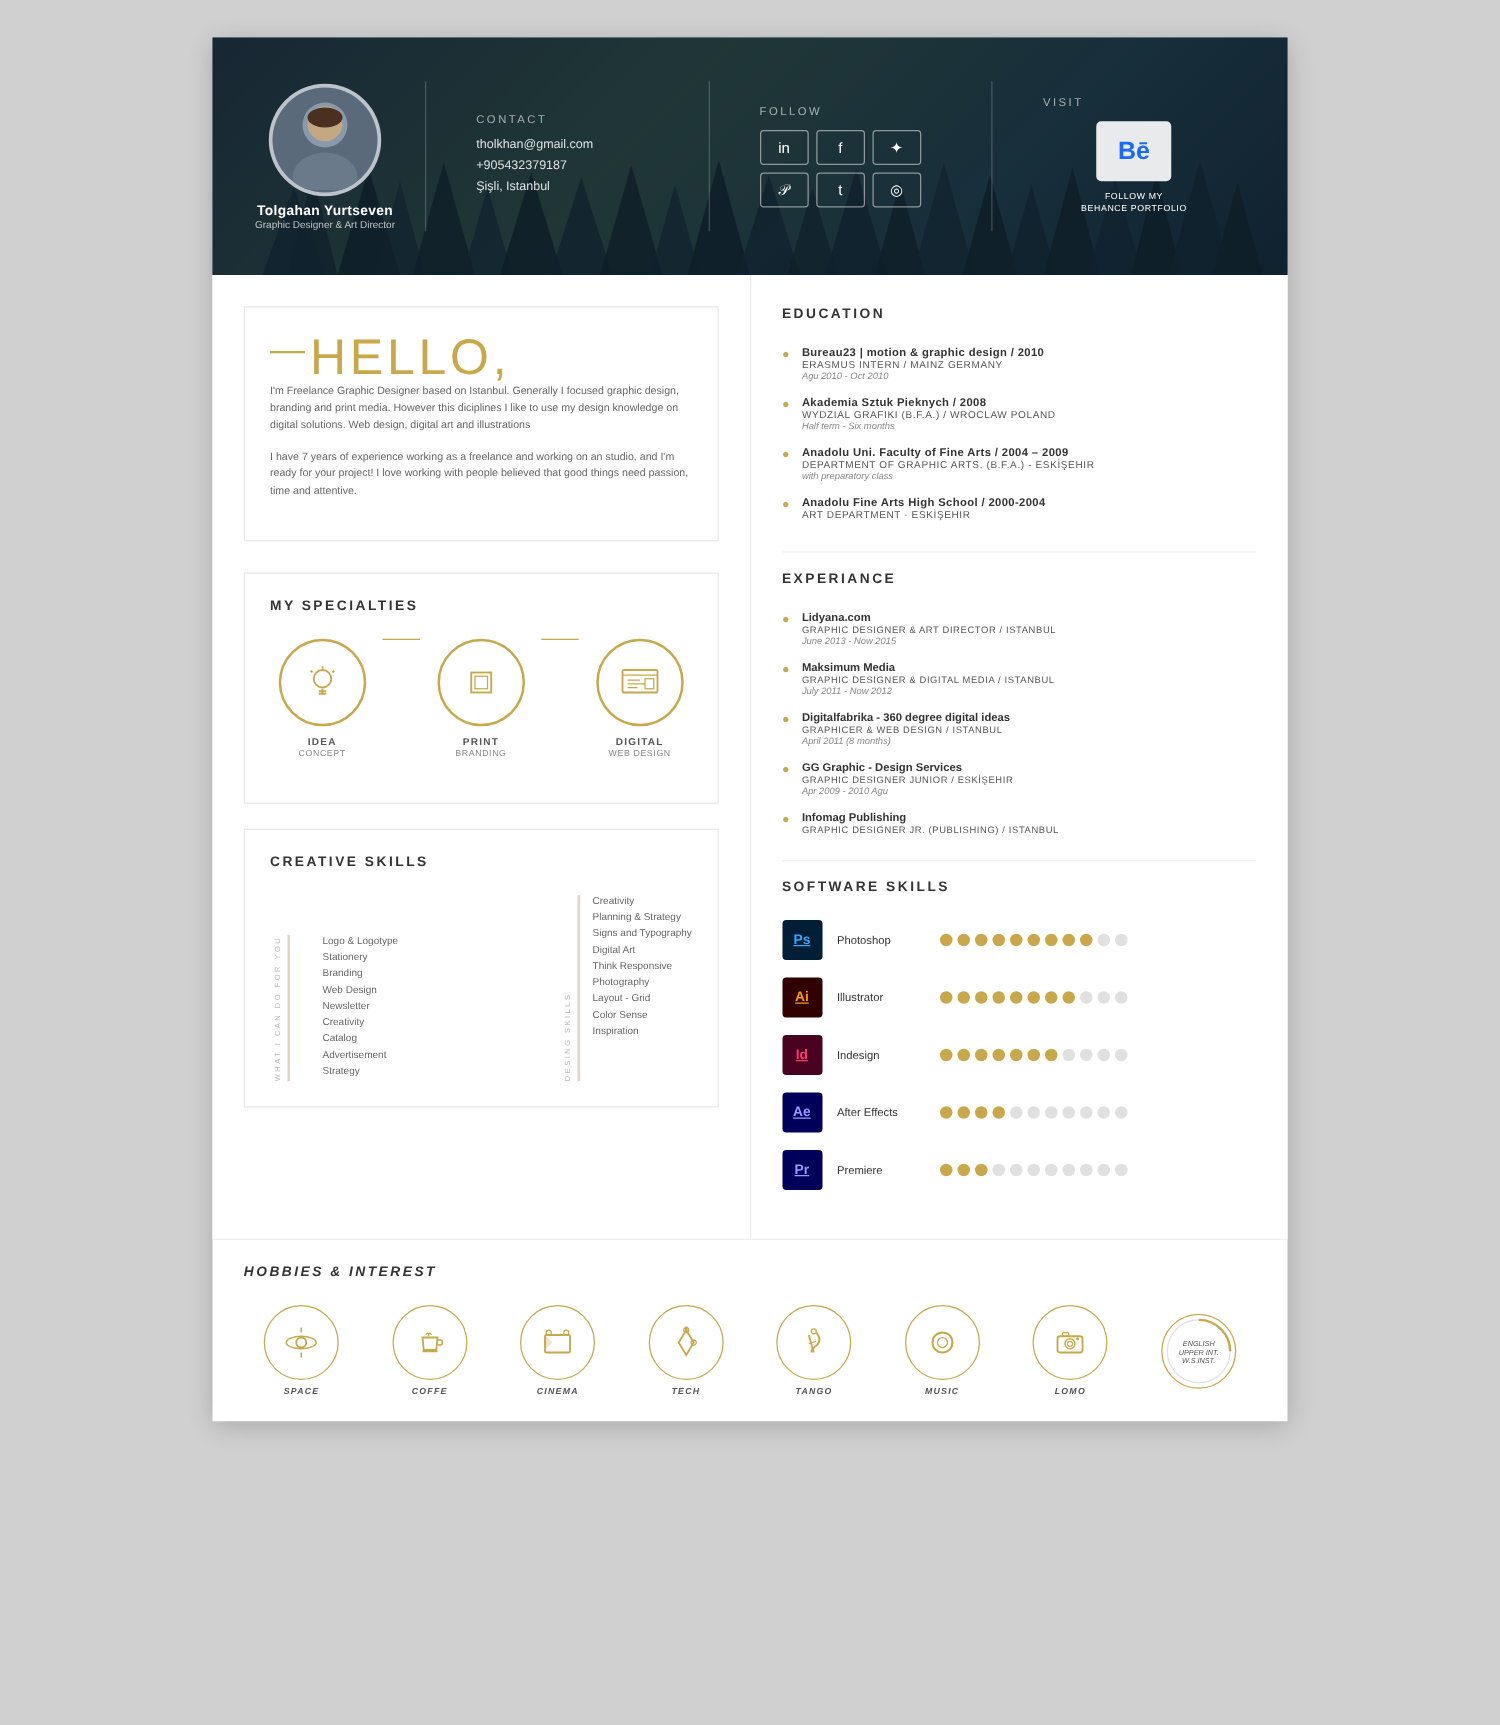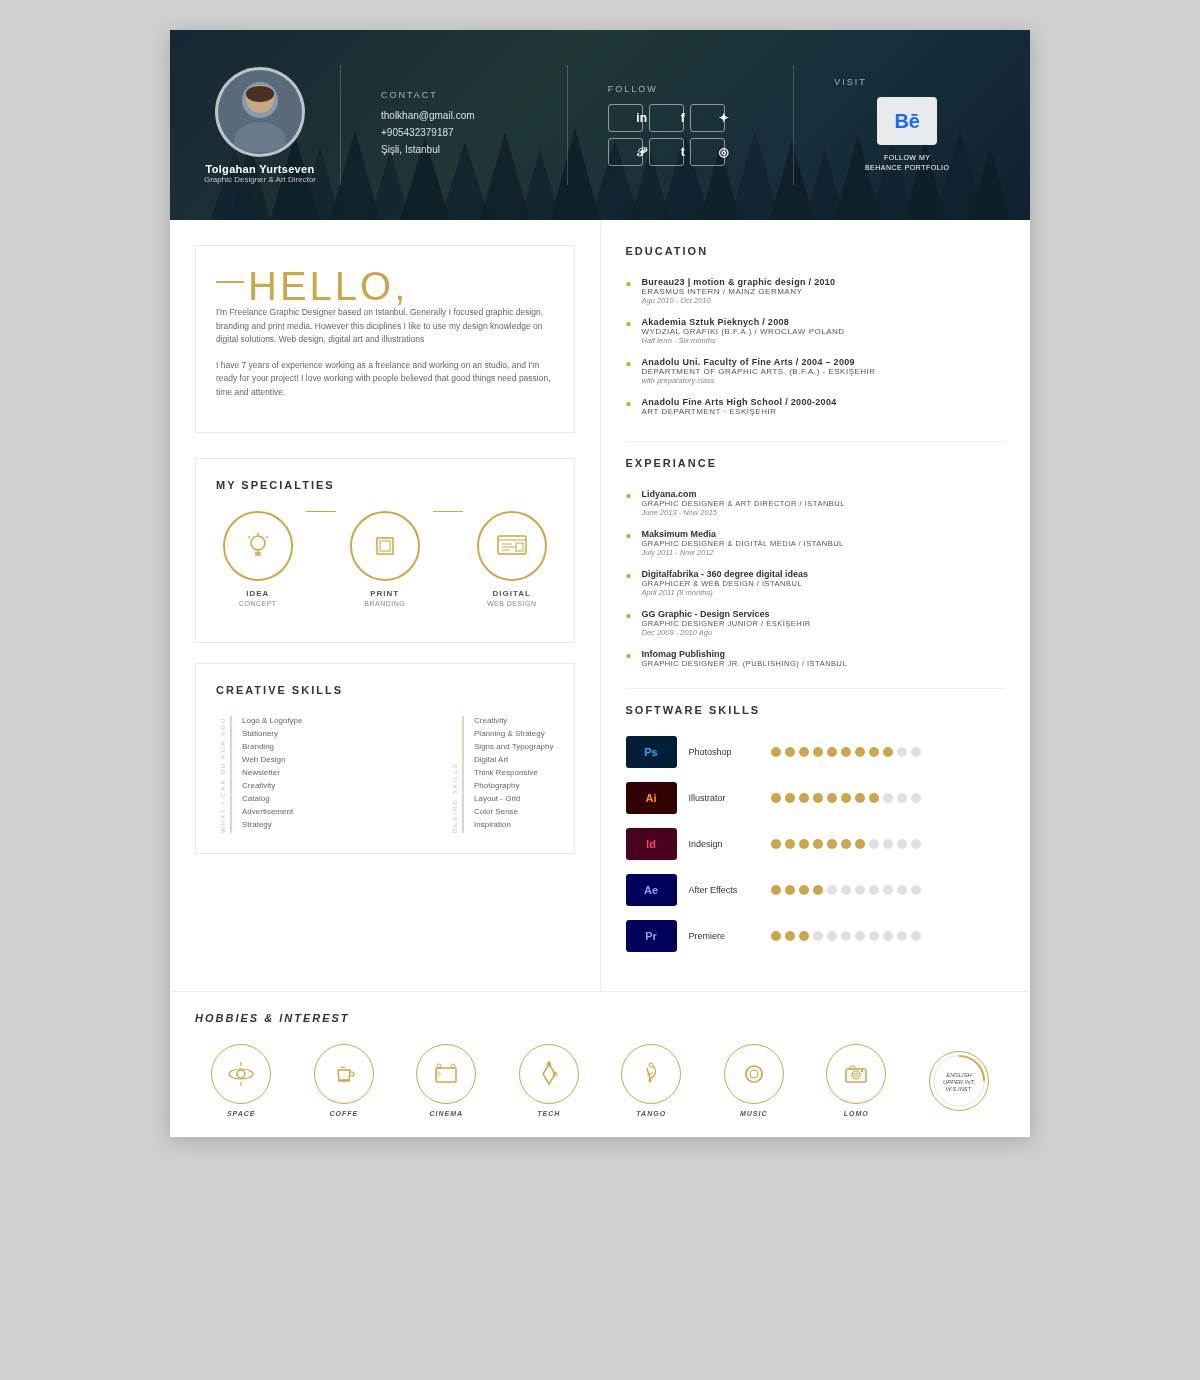--- a/index.html
+++ b/index.html
@@ -123,31 +123,30 @@
     .social-icons {
       display: flex;
       flex-direction: column;
       gap: 6px;
     }
     .social-row {
       display: flex;
       gap: 6px;
     }
     .social-icon {
-      width: 24px;
+      width: 39px;
       height: 28px;
       border: 1.5px solid rgba(255,255,255,0.5);
       display: flex;
       align-items: center;
       justify-content: center;
       color: #fff;
       font-size: 12px;
-      font-weight: bold;
+      font-weight: normal;
       border-radius: 3px;
-      padding-left: 33px;
     }
     .visit-section {
       flex: 1;
       padding: 0 20px;
       display: flex;
       flex-direction: column;
       align-items: center;
     }
     .visit-label {
       color: rgba(255,255,255,0.6);
@@ -337,31 +336,32 @@
 
     
     .software-skills-section {}
     .software-item {
       display: flex;
       align-items: center;
       gap: 12px;
       margin-bottom: 14px;
     }
     .software-icon-box {
-      width: 51px;
+      width: 32px;
       height: 32px;
       background: #2c3e50;
       display: flex;
       align-items: center;
       justify-content: center;
       font-size: 11px;
       font-weight: bold;
       color: #fff;
       border-radius: 3px;
       min-width: 32px;
+      text-decoration: underline;
     }
     .ps-box { background: #001e36; color: #31a8ff; }
     .ai-box { background: #310000; color: #ff9a00; }
     .id-box { background: #49021f; color: #ff3a6e; }
     .ae-box { background: #00005b; color: #9999ff; }
     .pr-box { background: #00005b; color: #9999ff; }
     .software-name {
       font-size: 9px;
       color: #333;
       width: 70px;
@@ -588,21 +588,21 @@
           </div>
         </div>
       </div>
 
       <div class="creative-skills-section">
         <div class="section-title">CREATIVE SKILLS</div>
         <div style="display:flex; gap:5px;">
 
           <div style="display:flex; align-items:stretch;">
             <div style="writing-mode:vertical-rl; transform:rotate(180deg); font-size:6px; color:#bbb; letter-spacing:2px; text-transform:uppercase; padding:0 4px; display:flex; align-items:center;">WHAT I CAN DO FOR YOU</div>
-            <div style="border-left:2px solid #e0d5c0; padding-left:10px;">
+            <div style="border-left:2px solid #e0d5c0; padding-left:26px;margin-top:32px;">
               <div id="left-skills-list">
                   <div class="skill-item">Logo &amp; Logotype</div>
                   <div class="skill-item">Stationery</div>
                   <div class="skill-item">Branding</div>
                   <div class="skill-item">Web Design</div>
                   <div class="skill-item">Newsletter</div>
                   <div class="skill-item">Creativity</div>
                   <div class="skill-item">Catalog</div>
                   <div class="skill-item">Advertisement</div>
                   <div class="skill-item">Strategy</div>
@@ -699,21 +699,21 @@
       <div class="exp-company">Digitalfabrika - 360 degree digital ideas</div>
       <div class="exp-role">GRAPHICER &amp; WEB DESIGN / ISTANBUL</div>
       <div class="exp-date">April 2011 (8 months)</div>
     </div>
   </div>
             <div class="exp-item">
     <span class="exp-bullet">●</span>
     <div class="exp-content">
       <div class="exp-company">GG Graphic - Design Services</div>
       <div class="exp-role">GRAPHIC DESIGNER JUNIOR / ESKİŞEHIR</div>
-      <div class="exp-date">Dec 2009 - 2010 Agu</div>
+      <div class="exp-date">Apr 2009 - 2010 Agu</div>
     </div>
   </div>
             <div class="exp-item">
     <span class="exp-bullet">●</span>
     <div class="exp-content">
       <div class="exp-company">Infomag Publishing</div>
       <div class="exp-role">GRAPHIC DESIGNER JR. (PUBLISHING) / ISTANBUL</div>
 
     </div>
   </div>

